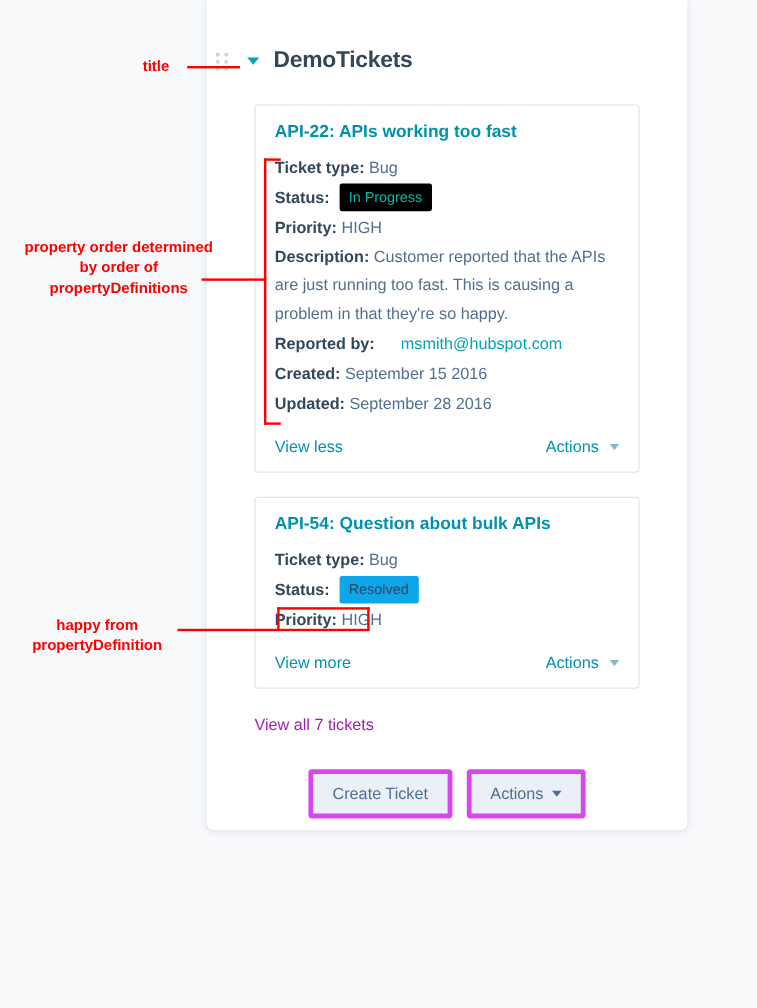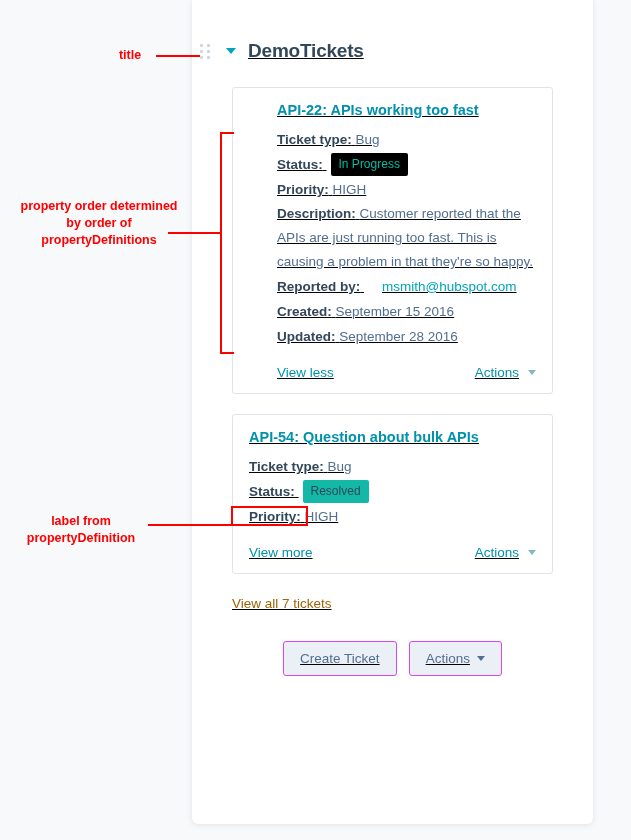--- a/index.html
+++ b/index.html
@@ -9,28 +9,27 @@
     height: 840px;
     background: #f7f9fb;
     font-family: "Liberation Sans", sans-serif;
     position: relative;
     overflow: hidden;
   }
 
   
   #panel {
     position: absolute;
-    left: 192px;
+    left: 172px;
     top: 0;
     width: 401px;
-    height: 824px;
+    height: 692px;
     background: #ffffff;
     border-radius: 0 0 6px 6px;
     box-shadow: 0 1px 6px rgba(45,62,80,0.10), 0 0 1px rgba(45,62,80,0.10);
-    text-decoration: underline;
   }
 
   
   #panel-header {
     display: flex;
     align-items: center;
     padding: 40px 0 0 8px;
   }
   .drag-handle {
     width: 14px;
@@ -63,21 +62,21 @@
     letter-spacing: -0.2px;
   }
 
   
   .ticket-card {
     margin: 0 40px 0 40px;
     border: 1px solid #dfe3eb;
     border-radius: 3px;
     background: #fff;
   }
-  #card-1 { margin-top: 25px; padding-left: 28px; }
+  #card-1 { margin-top: 25px; }
   #card-2 { margin-top: 20px; }
 
   .card-body { padding: 14px 16px 6px 16px; }
 
   .card-title {
     font-size: 14.5px;
     font-weight: bold;
     color: #0091ae;
     margin-bottom: 9px;
     cursor: pointer;
@@ -109,21 +108,21 @@
     display: inline-block;
     font-size: 12px;
     line-height: 1;
     padding: 5px 8px 6px 8px;
     border-radius: 2px;
     margin-left: 4px;
     position: relative;
     top: -1px;
   }
   .badge.green { background: #000000; color: #00bda5; }
-  .badge.grey  { background: #14b8a6; color: #33475b; text-align: center; }
+  .badge.grey  { background: #0ea5e9; color: #33475b; text-align: center; }
 
   .card-footer {
     display: flex;
     justify-content: space-between;
     align-items: center;
     padding: 10px 16px 13px 16px;
     font-size: 13.5px;
   }
   .footer-link {
     color: #0091ae;
@@ -140,34 +139,34 @@
     border-left: 4.5px solid transparent;
     border-right: 4.5px solid transparent;
     border-top: 5px solid #7fb9c6;
     margin-left: 9px;
   }
 
   
   #view-all {
     margin: 22px 0 0 40px;
     font-size: 13.5px;
-    color: #a16207;
+    color: #a21caf;
     cursor: pointer;
   }
 
   
   #button-row {
     display: flex;
     justify-content: center;
     gap: 12px;
     margin-top: 30px;
   }
   .btn {
     background: #eaf0f6;
-    border: 1px solid #d946ef;
+    border: 4px solid #d946ef;
     border-radius: 3px;
     color: #506e91;
     font-size: 13.5px;
     font-family: "Liberation Sans", sans-serif;
     padding: 9px 16px;
     cursor: pointer;
     display: flex;
     align-items: center;
   }
   .btn .caret {
@@ -335,17 +334,17 @@
 
 <div class="anno-text" style="left:108px; top:47px; width:44px;">title</div>
 <div class="anno-line anno-h" style="left:156px; top:55px; width:44px;"></div>
 
 <div class="anno-text" style="left:14px; top:198px; width:170px;">property order determined by order of propertyDefinitions</div>
 <div class="anno-line anno-h" style="left:168px; top:232px; width:54px;"></div>
 <div class="anno-line anno-v" style="left:220px; top:132px; height:222px;"></div>
 <div class="anno-line anno-h" style="left:220px; top:132px; width:14px;"></div>
 <div class="anno-line anno-h" style="left:220px; top:352px; width:14px;"></div>
 
-<div class="anno-text" style="left:6px; top:513px; width:150px;">label from propertyDefinition</div>
+<div class="anno-text" style="left:6px; top:513px; width:150px;">happy from propertyDefinition</div>
 <div class="anno-line anno-h" style="left:148px; top:524px; width:160px;"></div>
 <div class="anno-line anno-v" style="left:231px; top:506px; height:19px;"></div>
 <div class="anno-line anno-v" style="left:306px; top:506px; height:19px;"></div>
 <div class="anno-line anno-h" style="left:231px; top:506px; width:77px;"></div>
 
 </body></html>

